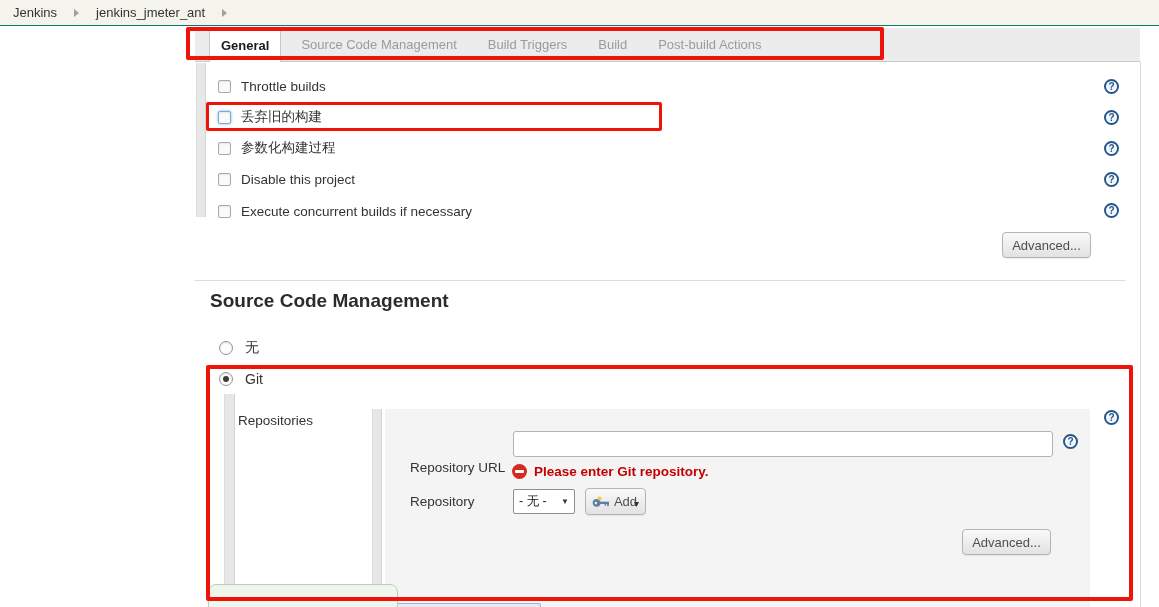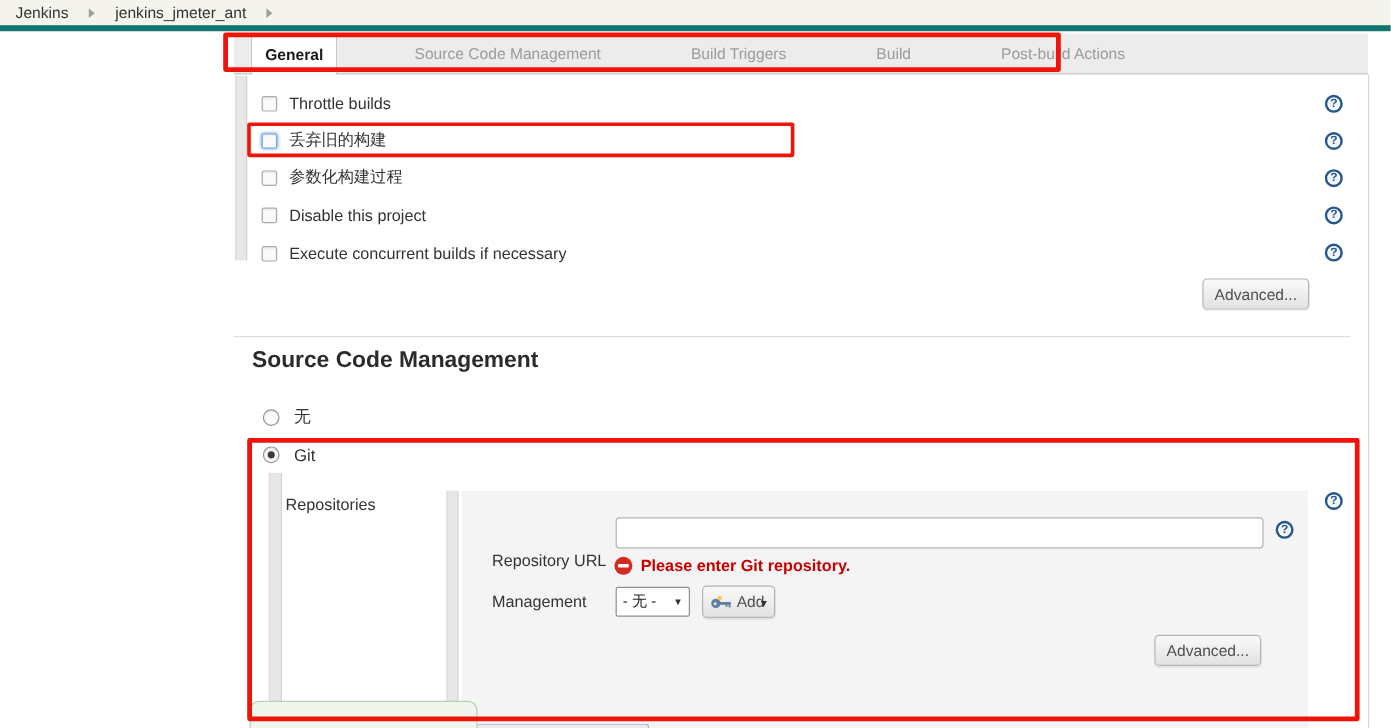--- a/index.html
+++ b/index.html
@@ -2,31 +2,31 @@
 <html><head>
 <meta charset="utf-8">
 <style>
   * { margin:0; padding:0; box-sizing:border-box; }
   html,body { width:1159px; height:607px; background:#fff; overflow:hidden;
               font-family:"Liberation Sans", sans-serif; }
   #app { position:relative; width:1159px; height:607px; }
 
   
   .crumb-bar { position:absolute; left:0; top:0; width:1159px; height:26px;
-               background:#f4f4ec; border-bottom:5px solid #0f766e;
+               background:#f4f4ec; border-bottom:1px solid #0f766e;
                display:flex; align-items:center; padding-left:13px; }
   .crumb { font-size:13px; color:#333; margin-right:17px; cursor:pointer; }
   .crumb-sep { width:0; height:0; border-left:5px solid #9f9f9f;
                border-top:4px solid transparent; border-bottom:4px solid transparent;
                margin-right:17px; }
 
   
   .tab-bar { position:absolute; left:195px; top:28px; width:945px; height:34px;
              background:#ececec; border-bottom:1px solid #c9c9c9;
-             display:flex; align-items:stretch; padding-left:14px;gap:44px; }
+             display:flex; align-items:stretch; padding-left:14px; }
   .tab { display:flex; align-items:center; padding:0 11px; font-size:13px;
          color:#9b9b9b; cursor:pointer; margin-right:9px; }
   .tab.active { background:#fff; border:1px solid #c9c9c9; border-bottom:none;
                 border-radius:3px 3px 0 0; color:#1a1a1a; font-weight:bold;
                 margin-bottom:-1px; }
 
   
   .content-edge { position:absolute; left:1140px; top:62px; width:1px; height:545px;
                   background:#d8d8d8; }
 
@@ -181,21 +181,21 @@
 
   <div class="fld-label" style="left:410px; top:431px;margin-top:24px;">Repository URL</div>
   <input class="text-input" style="left: 513px; top: 431px; width: 540px;" type="text" value="">
   <div class="help" style="left:1063px; top:434px;">?</div>
 
   <div class="error-row" style="left:512px; top:464px;">
     <span class="stop-icon"></span>
     <span class="error-text">Please enter Git repository.</span>
   </div>
 
-  <div class="fld-label" style="left:410px; top:489px;">Management</div>
+  <div class="fld-label" style="left:410px; top:489px;">Repository</div>
   <div class="select" style="left:513px; top:489px; width:62px;">
     <span>- 无 -</span>
     <span class="caret">▼</span>
   </div>
   <div class="btn add-btn" style="left:585px; top:488px; width:61px; height:27px;">
     <svg width="18" height="12" viewBox="0 0 18 12">
       <circle cx="4.6" cy="6.8" r="3.9" fill="#5d7fa0"></circle>
       <circle cx="3.9" cy="7.1" r="1.3" fill="#e9e9e9"></circle>
       <rect x="8" y="5.7" width="9" height="2.3" fill="#5d7fa0"></rect>
       <rect x="12.6" y="7.6" width="1.6" height="2.0" fill="#5d7fa0"></rect>

